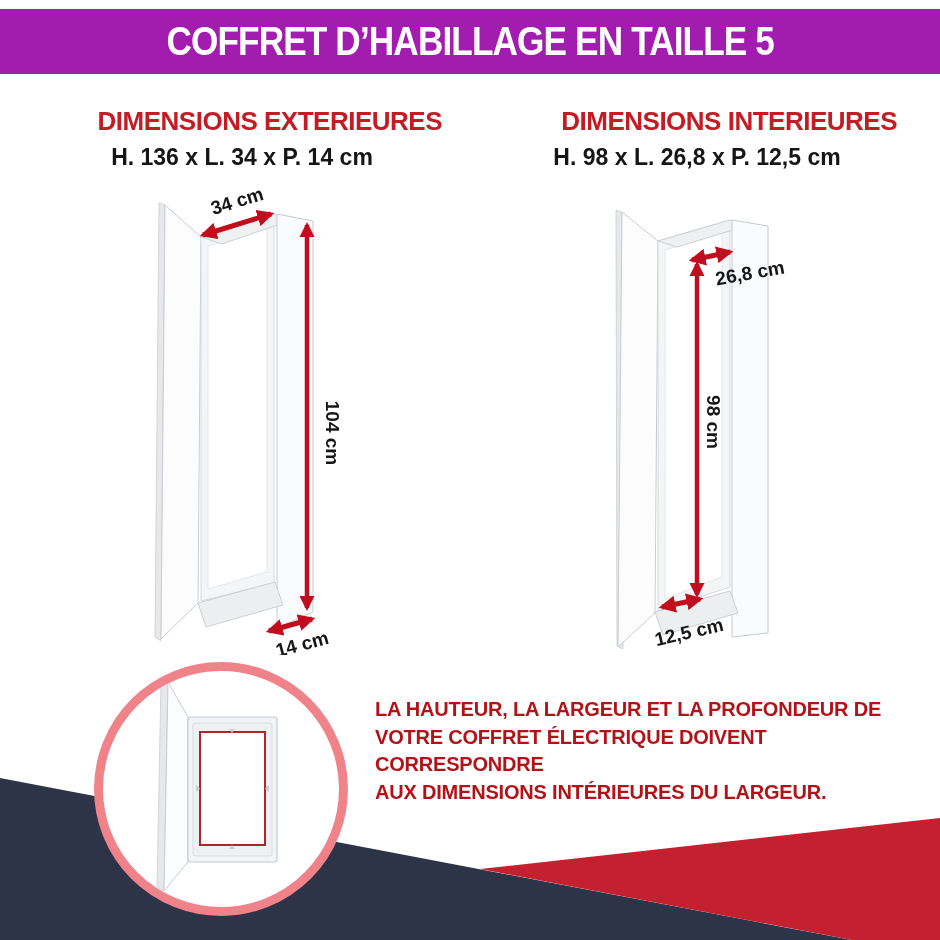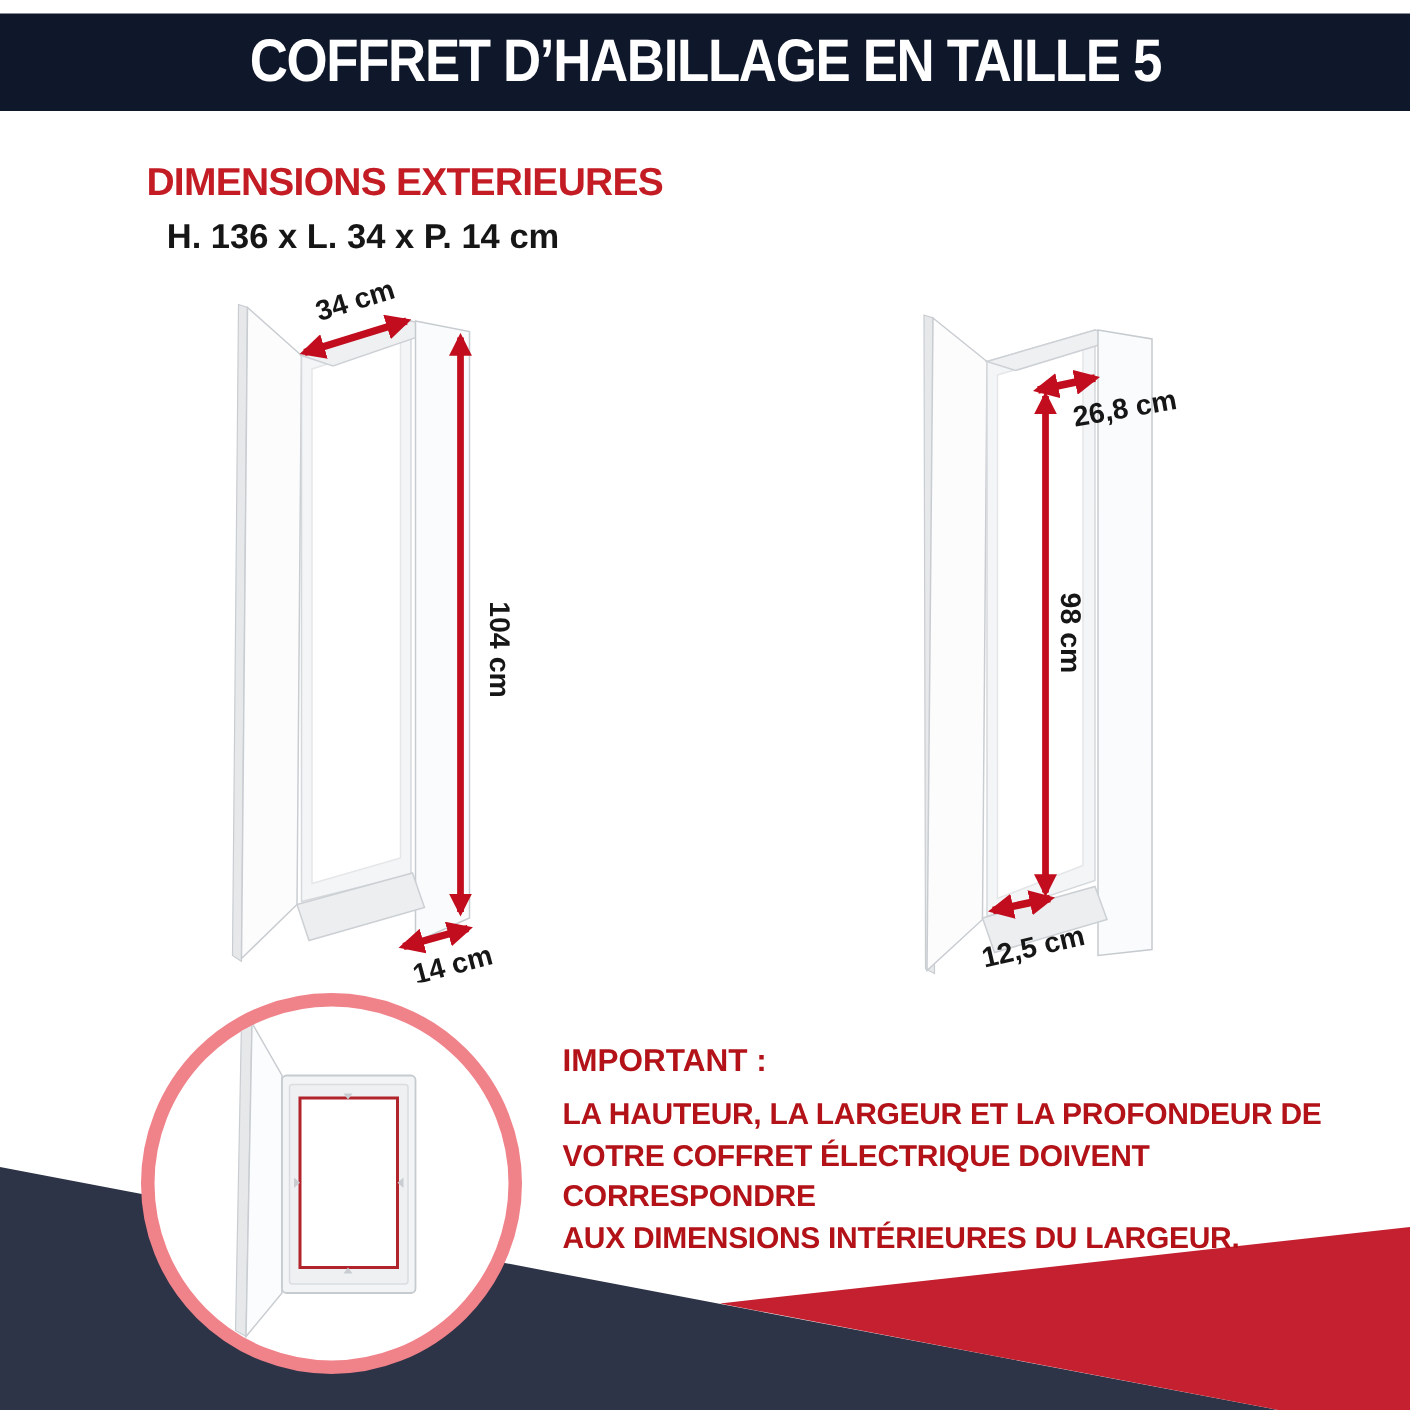--- a/index.html
+++ b/index.html
@@ -1,19 +1,19 @@
 <!DOCTYPE html>
 <html><head>
 <meta charset="utf-8">
 <style>
   html,body{margin:0;padding:0;background:#fff;}
   .canvas{position:relative;width:940px;height:940px;background:#ffffff;overflow:hidden;
           font-family:"Liberation Sans", sans-serif;}
   
-  .banner{position:absolute;left:0;top:9px;width:940px;height:65px;background:#0f172a;
+  .banner{position:absolute;left:0;top:9px;width:940px;height:65px;background:#a21caf;
           display:flex;align-items:center;justify-content:center;}
   .banner h1{margin:0;color:#ffffff;font-size:40px;font-weight:bold;letter-spacing:-1px;
              transform:scaleX(0.88);transform-origin:center;white-space:nowrap;}
   
   .col-header{position:absolute;top:106px;width:400px;text-align:center;}
   .col-header.ext{left:42px;}
   .col-header.int{left:497px;}
   .col-header h2{margin:0;color:#c31c24;font-size:26px;font-weight:bold;letter-spacing:-0.5px;text-align:right;}
   .col-header p{margin:7px 0 0 0;color:#161616;font-size:23px;font-weight:bold;}
   
@@ -41,20 +41,24 @@
     <polygon points="480,869 940,818 940,940 852,940" fill="#c42030"></polygon>
   </svg>
 
   <header class="banner">
     <h1>COFFRET D’HABILLAGE EN TAILLE 5</h1>
   </header>
 
   <section class="col-header ext">
     <h2>DIMENSIONS EXTERIEURES</h2>
     <p>H. 136 x L. 34 x P. 14 cm</p>
+  </section>
+  <section class="col-header int">
+    <h2>DIMENSIONS INTERIEURES</h2>
+    <p>H. 98 x L. 26,8 x P. 12,5 cm</p>
   </section>
 
   <svg class="drawing ext" viewBox="0 0 260 470">
     <defs>
       <marker id="ah-ext" viewBox="0 0 10 10" refX="8" refY="5" markerWidth="3.4" markerHeight="3.4" orient="auto-start-reverse">
           <path d="M0,0 L10,5 L0,10 z" fill="#c10d1d"></path>
         </marker>
     </defs>
     <polygon points="19,18 25,20 21,456 15,452" fill="#e6e8ea" stroke="#c9cdd1" stroke-width="0.8"></polygon>
     <polygon points="25,20 61,52 58,418 21,454" fill="#fcfcfd" stroke="#c9cdd1" stroke-width="1"></polygon>
@@ -100,19 +104,18 @@
       <rect x="90" y="52" width="79" height="133" rx="2" fill="#eef0f2" stroke="#dadde0" stroke-width="1"></rect>
       <rect x="97" y="61" width="65" height="113" fill="#ffffff" stroke="#b2242b" stroke-width="2"></rect>
       <polygon points="126,58 132,58 129,62" fill="#c9cdd1"></polygon>
       <polygon points="126,178 132,178 129,174" fill="#c9cdd1"></polygon>
       <polygon points="93,114 93,121 97,117.5" fill="#c9cdd1"></polygon>
       <polygon points="166,114 166,121 162,117.5" fill="#c9cdd1"></polygon>
     </svg>
   </div>
 
   <aside class="important">
-    <p class="label">IMPORTANT :</p>
     <p class="line">LA HAUTEUR, LA LARGEUR ET LA PROFONDEUR DE</p>
     <p class="line">VOTRE COFFRET ÉLECTRIQUE DOIVENT CORRESPONDRE</p>
     <p class="line">AUX DIMENSIONS INTÉRIEURES DU LARGEUR.</p>
   </aside>
 
 </div>
 
 </body></html>

